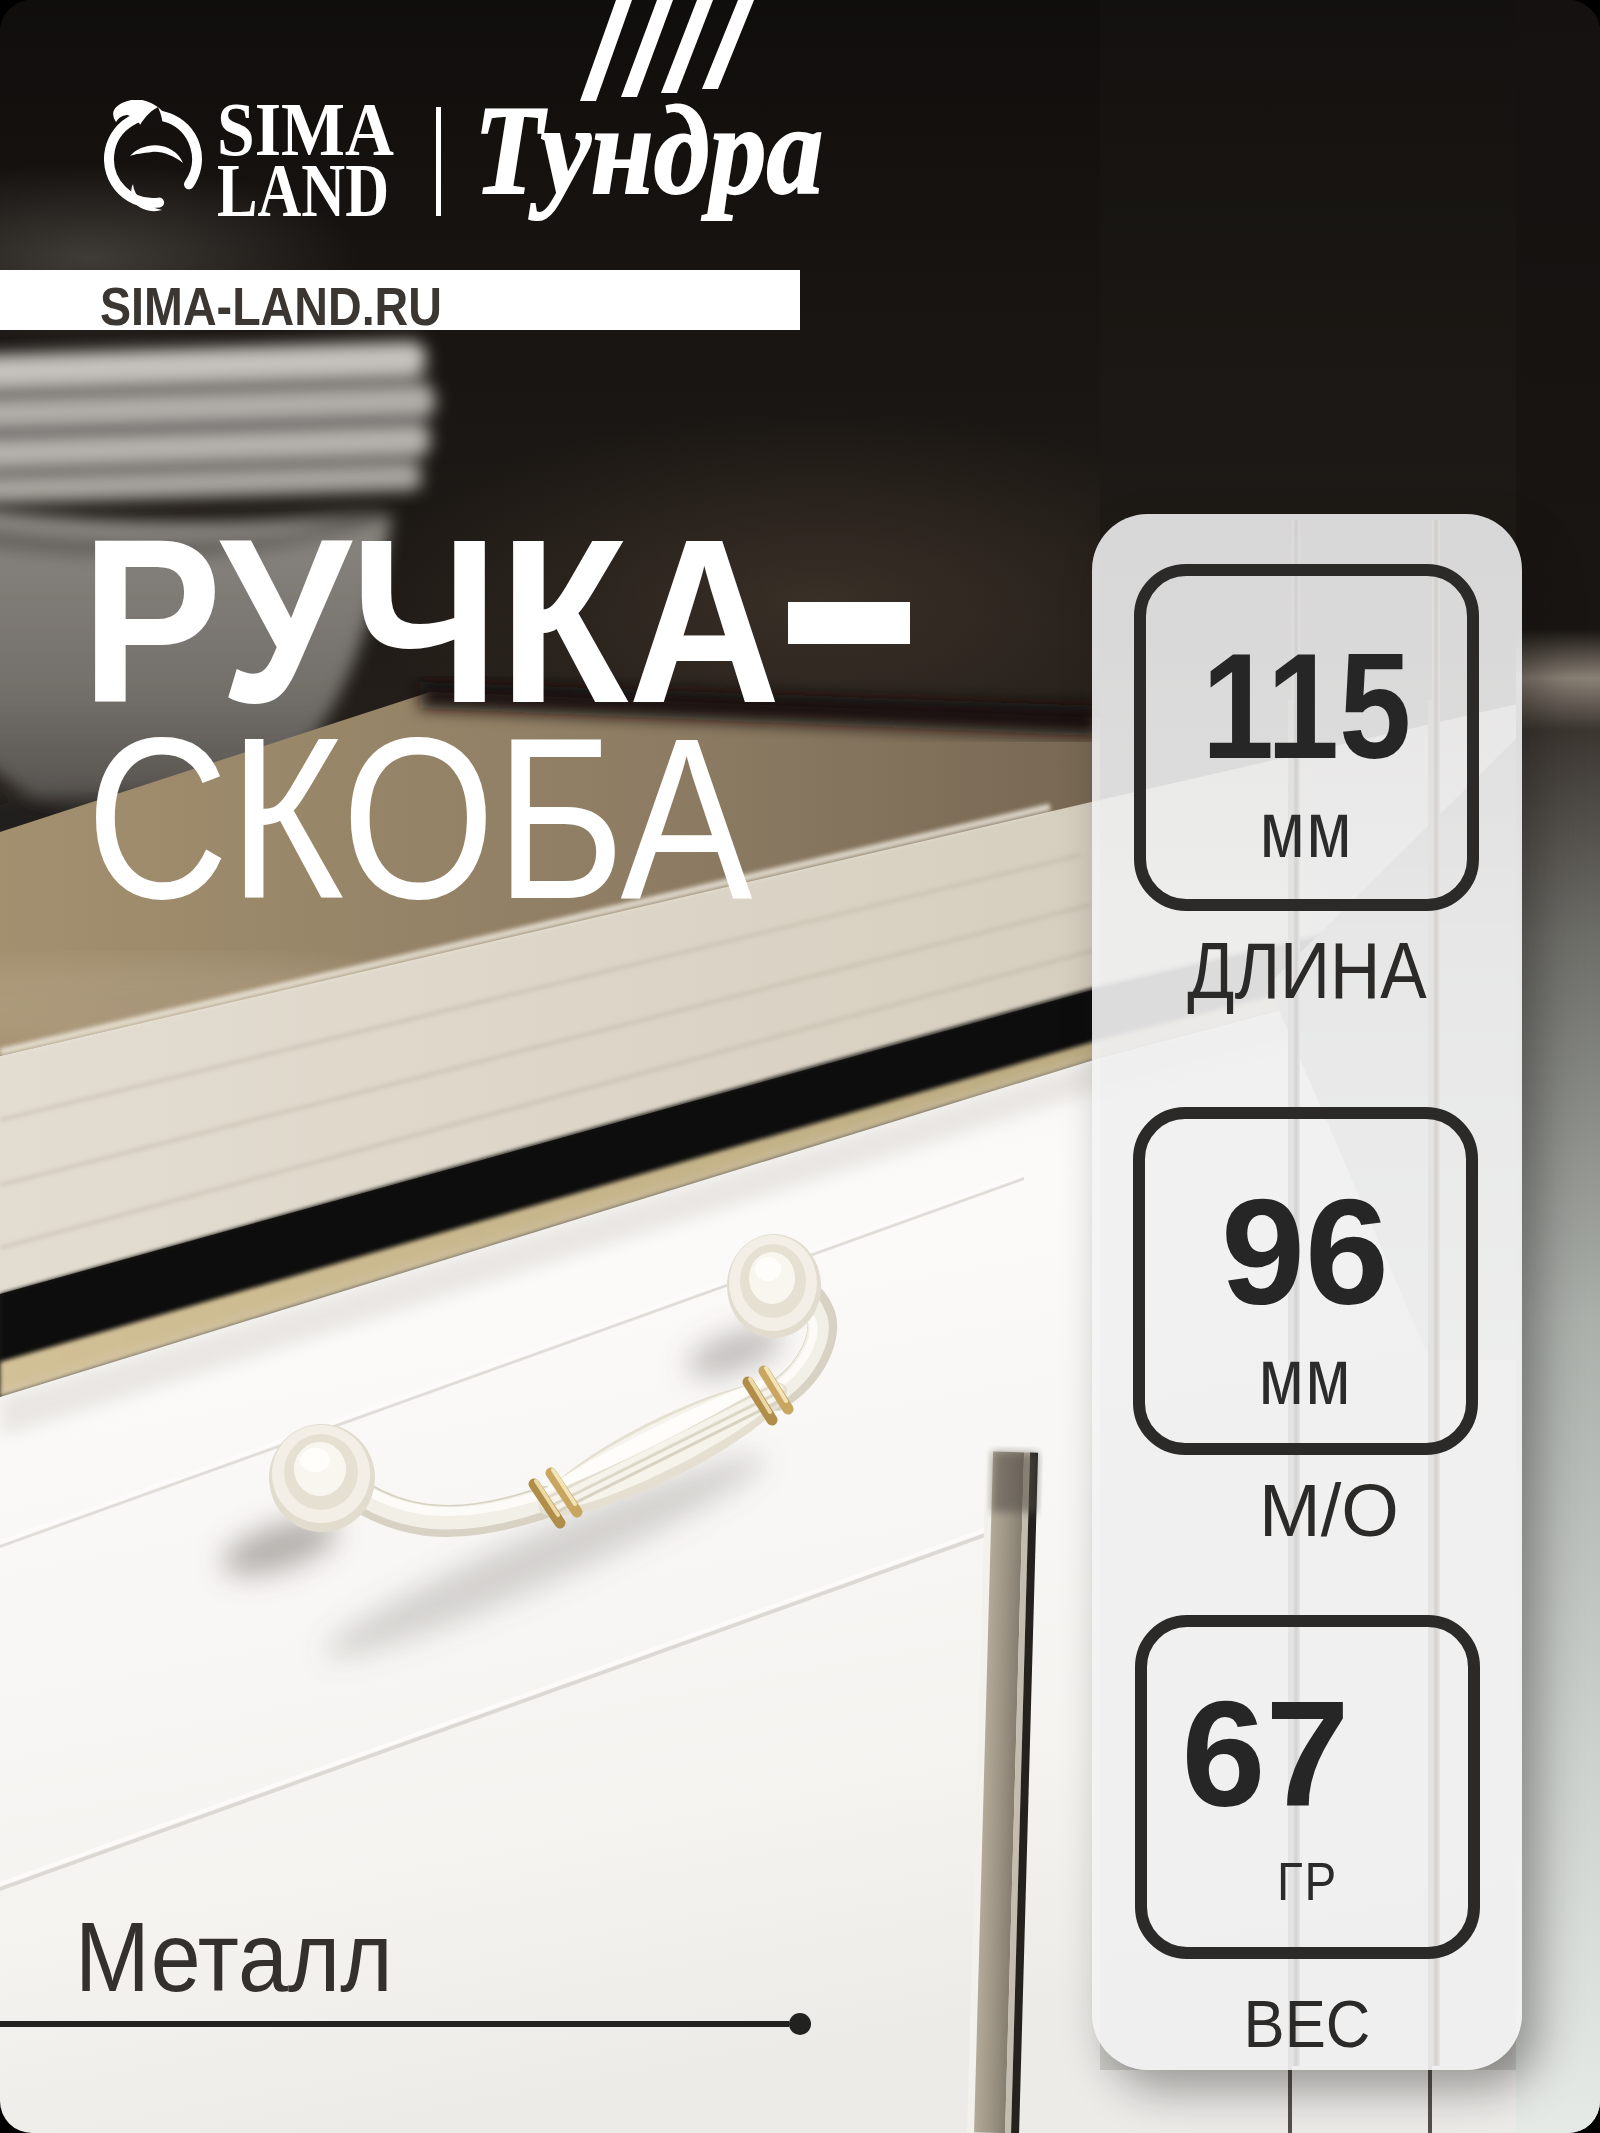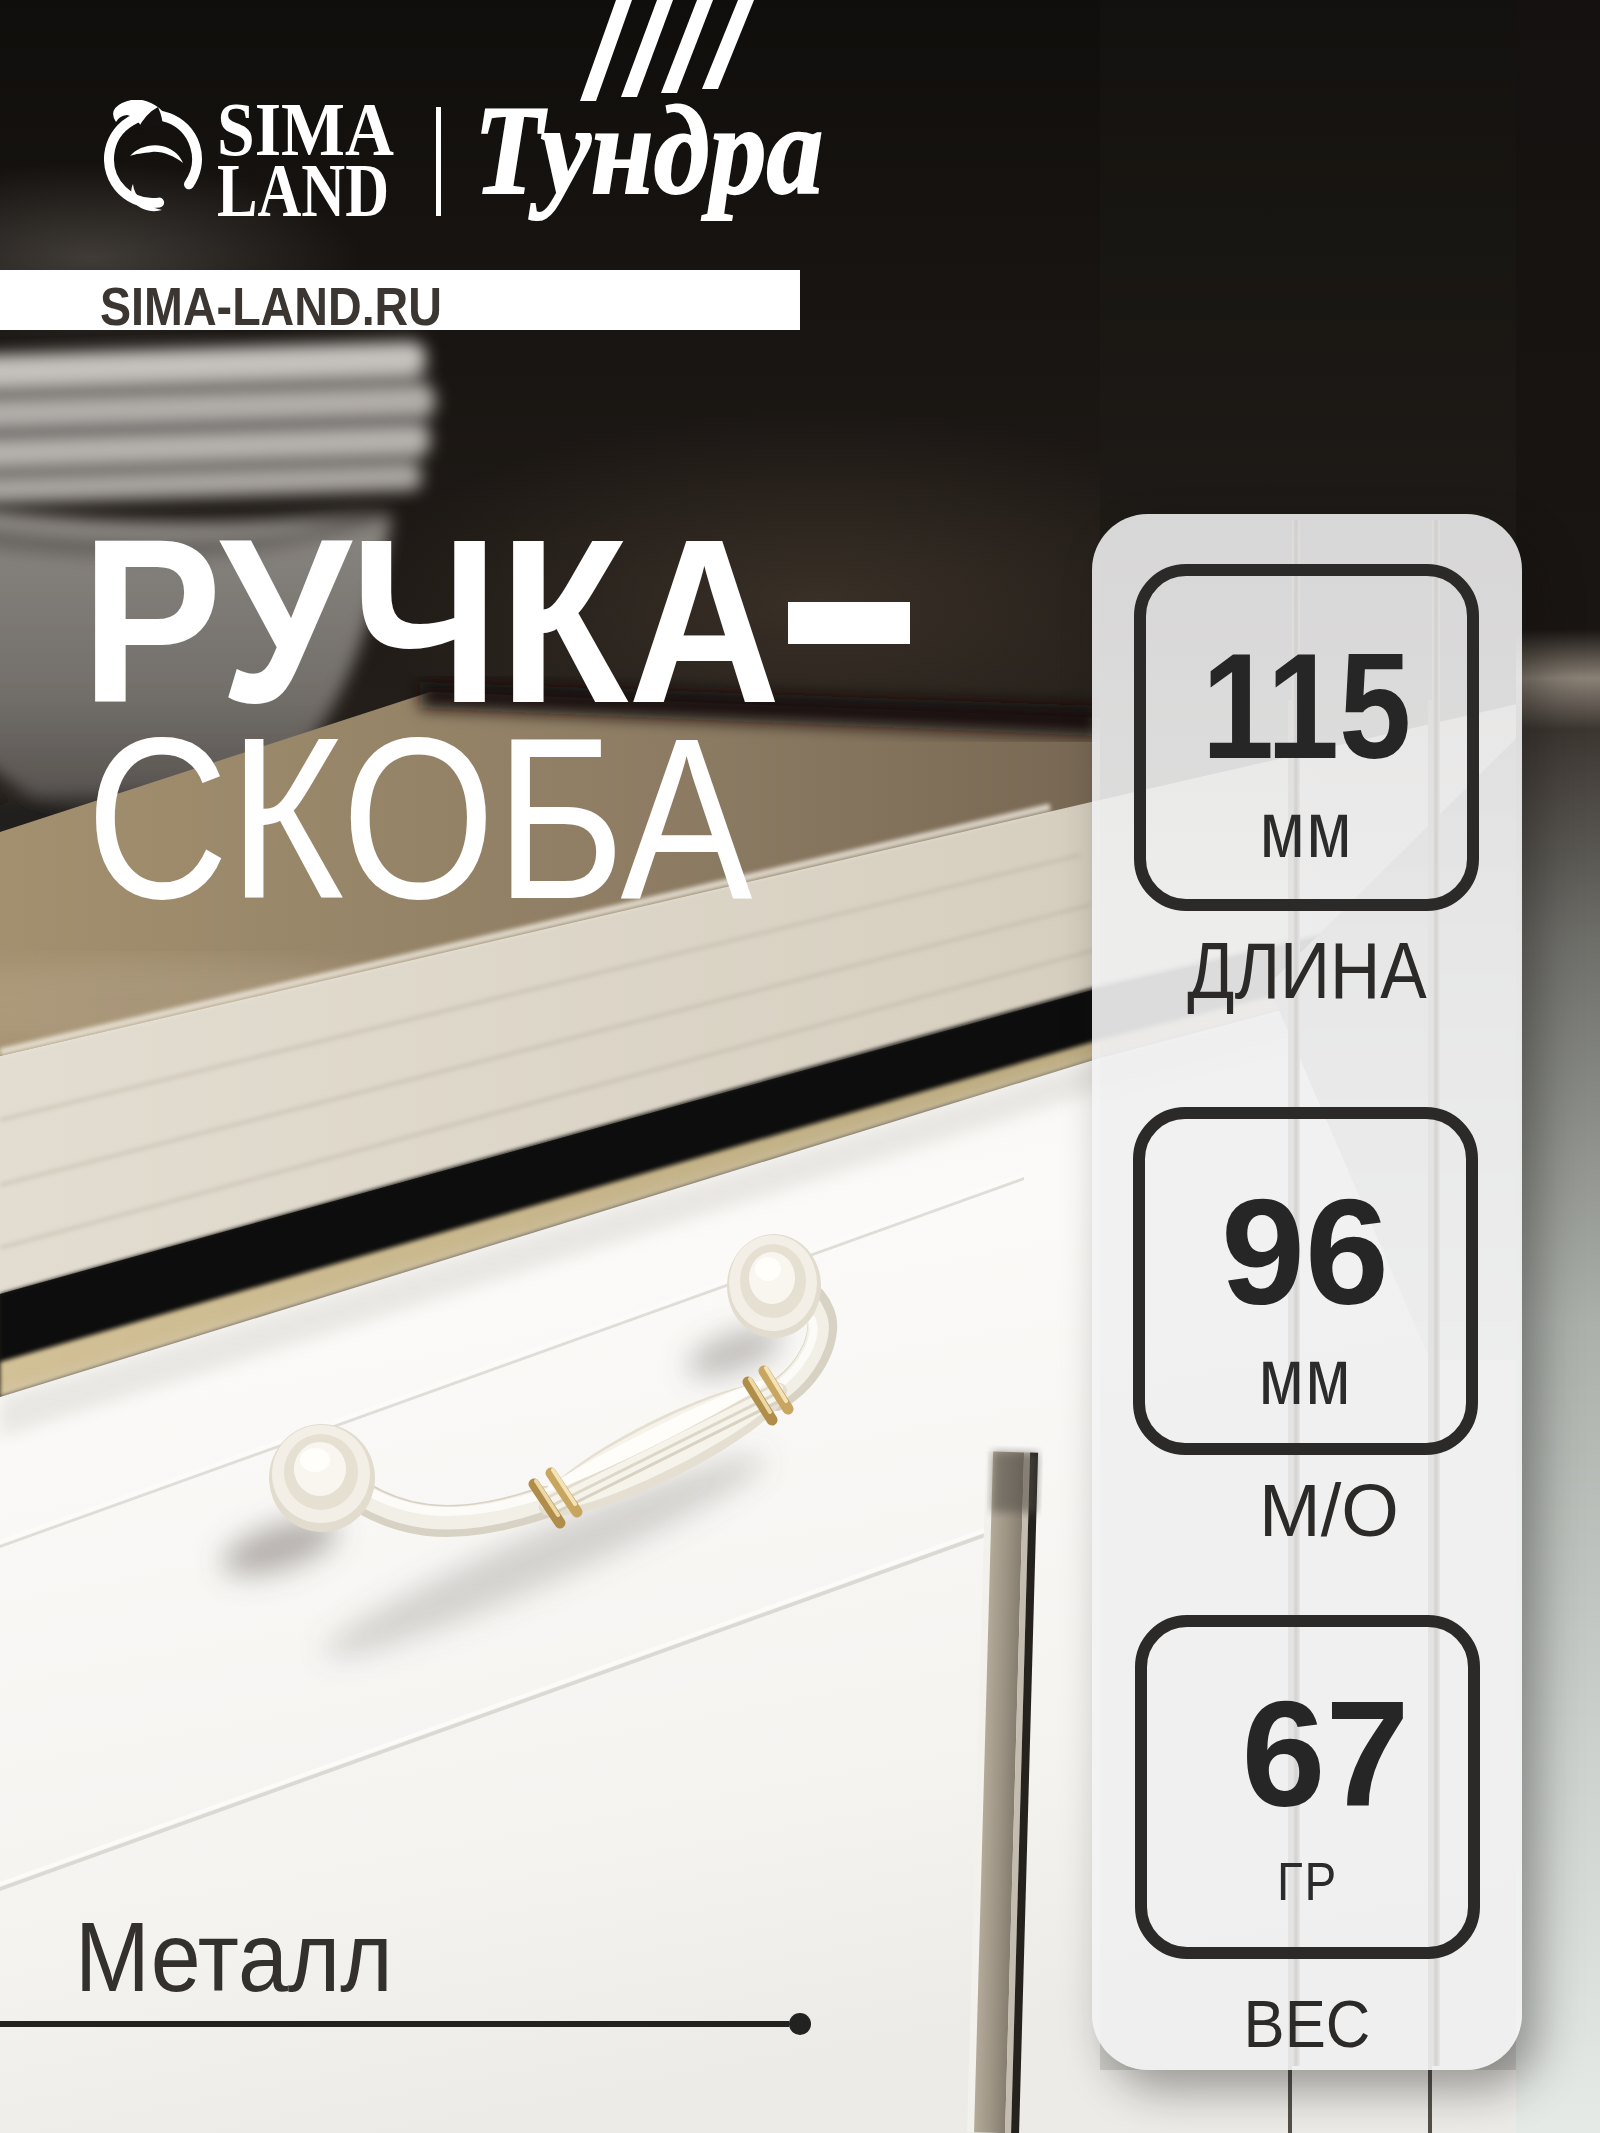--- a/index.html
+++ b/index.html
@@ -1,17 +1,17 @@
 <!DOCTYPE html>
 <html><head>
 <meta charset="utf-8">
 <style>
   html,body{margin:0;padding:0;background:#000;}
   #page{position:relative;width:1600px;height:2133px;overflow:hidden;
-        font-family:"Liberation Sans",sans-serif;background:#17130f;}
+        font-family:"Liberation Sans",sans-serif;background:#17130f;border-radius:32px;}
   .abs{position:absolute;}
 </style>
 </head>
 <body>
 <div id="page">
 
 <svg class="abs" style="left:0;top:0" width="1600" height="2133" viewBox="0 0 1600 2133">
   <defs>
     <linearGradient id="gTop" gradientUnits="userSpaceOnUse" x1="0" y1="0" x2="0" y2="1100">
       <stop offset="0" stop-color="#100e0c"></stop>
@@ -286,21 +286,21 @@
 <div class="abs" style="left:1133px;top:1107px;width:345px;height:348px;border:12px solid #2b2a28;border-radius:52px;box-sizing:border-box"></div>
 
 <div class="abs" style="left:1133px;top:1176px;width:344px;text-align:center;font-size:151px;font-weight:bold;color:#262626;line-height:151px">96</div>
 
 <div class="abs" style="left:1133px;top:1337px;width:345px;text-align:center;font-size:80px;color:#2b2b2b;line-height:80px;letter-spacing:2px;transform:scaleX(0.818)">мм</div>
 
 <div class="abs" style="left:1092px;top:1474px;width:474px;text-align:center;font-size:74px;color:#2b2a28;line-height:74px">М/О</div>
 
 <div class="abs" style="left:1135px;top:1615px;width:345px;height:344px;border:12px solid #2b2a28;border-radius:52px;box-sizing:border-box"></div>
 
-<div class="abs" style="left:1153px;top:1678px;width:345px;text-align:center;font-size:151px;font-weight:bold;color:#262626;line-height:151px">67</div>
+<div class="abs" style="left:1093px;top:1678px;width:345px;text-align:center;font-size:151px;font-weight:bold;color:#262626;line-height:151px">67</div>
 
 <div class="abs" style="left:1135px;top:1854px;width:345px;text-align:center;font-size:54px;color:#2b2b2b;line-height:54px;letter-spacing:2px;transform:scaleX(0.88)">ГР</div>
 
 <div class="abs" style="left:1092px;top:1990px;width:430px;text-align:center;font-size:67px;color:#2b2a28;line-height:67px;transform:scaleX(0.92)">ВЕС</div>
 
 <div class="abs" style="left:75px;top:1907px;font-size:99px;color:#33302d;line-height:99px;transform:scaleX(0.907);transform-origin:left top">Металл</div>
 
 <div class="abs" style="left:0;top:2021px;width:789px;height:6px;background:#222220"></div>
 
 <div class="abs" style="left:789px;top:2013px;width:22px;height:22px;border-radius:50%;background:#222220"></div>

